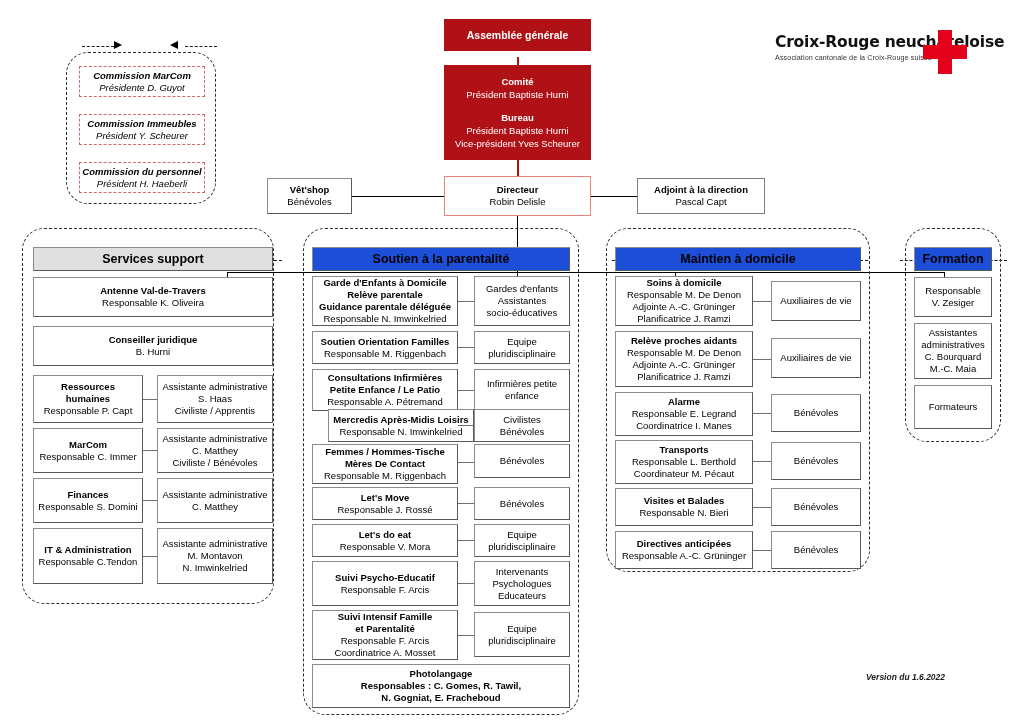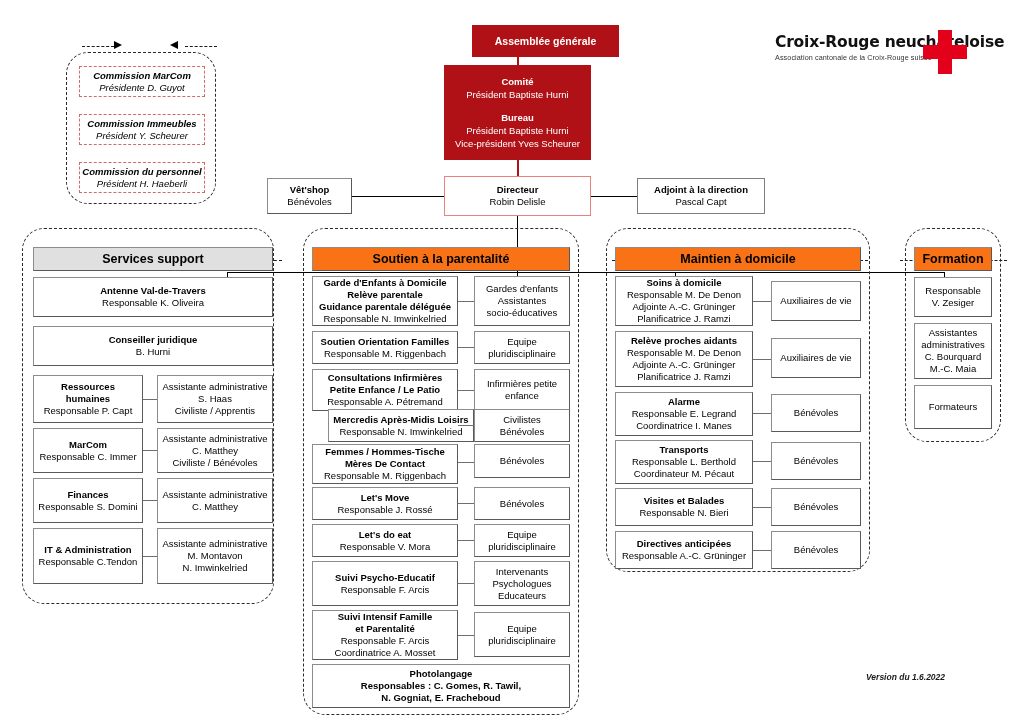--- a/index.html
+++ b/index.html
@@ -63,21 +63,21 @@
     position:absolute;
     box-sizing:border-box;
     border:1px solid #7f7f7f;
     display:flex;align-items:center;justify-content:center;
     font-weight:bold;
     font-size:12.5px;
     color:#000;
     text-align:center;
   }
   .head-light{background:#e0e0e0;}
-  .head-dark{background:#f97316;}
+  .head-dark{background:#1d4ed8;}
 
   
   .shadowbox{
     border-top:1px solid #8c8c8c;
     border-left:1px solid #8c8c8c;
     border-right:1px solid #595959;
     border-bottom:1px solid #595959;
   }
 
   
@@ -145,21 +145,21 @@
 
   <div id="logo-wrap" style="left:775px;top:33px;">
     <div class="logo-title">Croix-Rouge neuchâteloise</div>
     <div class="logo-sub">Association cantonale de la Croix-Rouge suisse</div>
   </div>
   <div style="position:absolute;left:923px;top:30px;width:44px;height:44px;">
     <div class="cross-v" style="left:15px;top:0;width:14px;height:44px;"></div>
     <div class="cross-h" style="left:0;top:15px;width:44px;height:14px;"></div>
   </div>
 
-  <div class="box redfill" style="left:444px;top:25px;width:147px;height:32px;font-size:10.5px;margin-left:28px;">
+  <div class="box redfill" style="left:444px;top:19px;width:147px;height:32px;font-size:10.5px;">
     <span class="ttl">Assemblée générale</span>
   </div>
 
   <div class="ln vline ln-red" style="left:517px;top:57px;height:8px;"></div>
 
   <div class="box redfill" style="left:444px;top:65px;width:147px;height:95px;font-size:9.5px;line-height:13px;justify-content:center;">
     <span class="ttl">Comité</span>
     <span class="sub">Président Baptiste Hurni</span>
     <span style="height:10px;"></span>
     <span class="ttl">Bureau</span>

